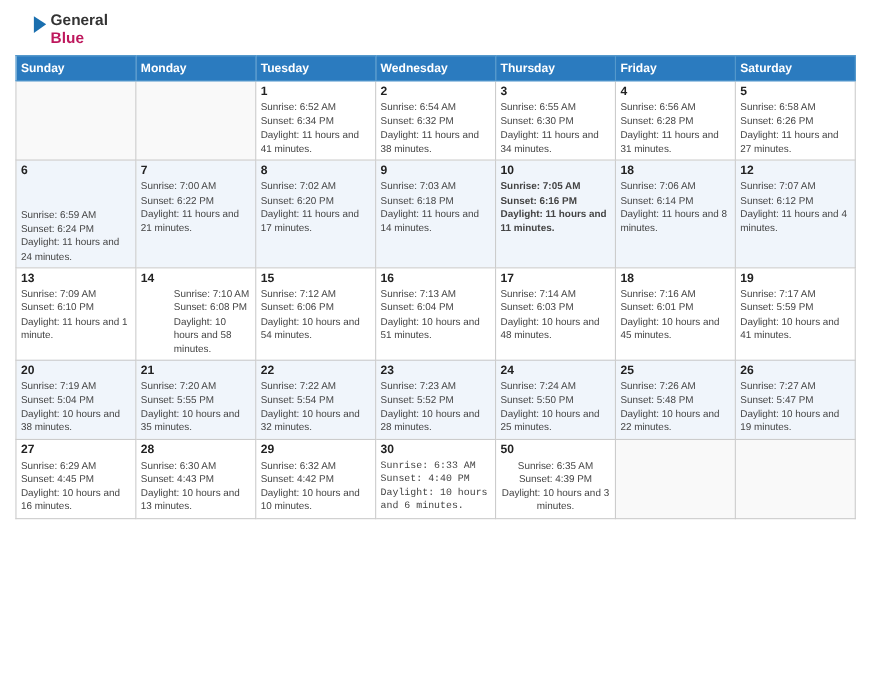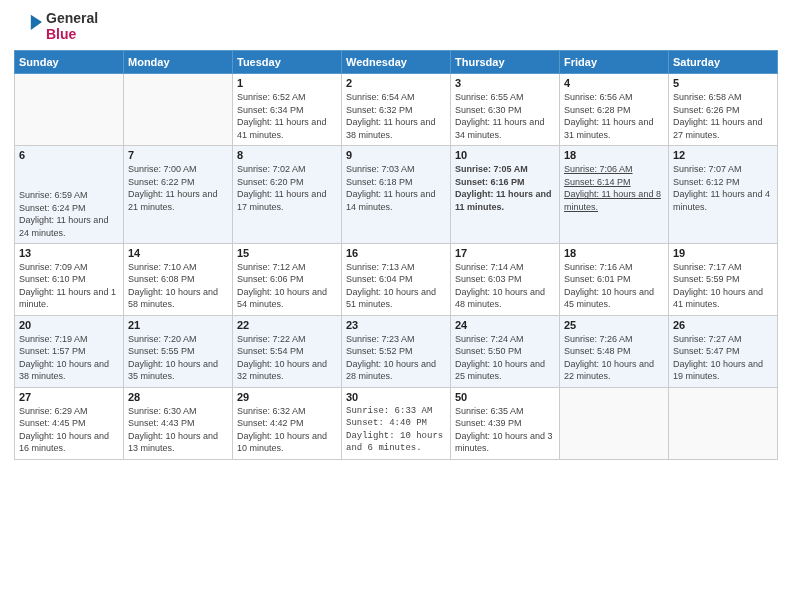--- a/index.html
+++ b/index.html
@@ -177,41 +177,41 @@
 Daylight: 11 hours and 14 minutes.</div>
           </td>
           <td>
             <span class="day-number">10</span>
             <div class="day-info" style="white-space: pre-line; font-weight: bold;">Sunrise: 7:05 AM
 Sunset: 6:16 PM
 Daylight: 11 hours and 11 minutes.</div>
           </td>
           <td>
             <span class="day-number">18</span>
-            <div class="day-info" style="white-space: pre-line; text-decoration: underline;">Sunrise: 7:06 AM
+            <div class="day-info" style="white-space: pre-line;">Sunrise: 7:06 AM
 Sunset: 6:14 PM
 Daylight: 11 hours and 8 minutes.</div>
           </td>
           <td>
             <span class="day-number">12</span>
             <div class="day-info" style="white-space: pre-line;">Sunrise: 7:07 AM
 Sunset: 6:12 PM
 Daylight: 11 hours and 4 minutes.</div>
           </td>
         </tr>
         <tr>
           <td>
             <span class="day-number">13</span>
             <div class="day-info" style="white-space: pre-line;">Sunrise: 7:09 AM
 Sunset: 6:10 PM
 Daylight: 11 hours and 1 minute.</div>
           </td>
           <td>
             <span class="day-number">14</span>
-            <div class="day-info" style="white-space: pre-line;">Sunrise: 7:10 AM
+            <div class="day-info" style="white-space: pre-line; margin-left: 30px;">Sunrise: 7:10 AM
 Sunset: 6:08 PM
 Daylight: 10 hours and 58 minutes.</div>
           </td>
           <td>
             <span class="day-number">15</span>
             <div class="day-info" style="white-space: pre-line;">Sunrise: 7:12 AM
 Sunset: 6:06 PM
 Daylight: 10 hours and 54 minutes.</div>
           </td>
           <td>
@@ -236,21 +236,21 @@
             <span class="day-number">19</span>
             <div class="day-info" style="white-space: pre-line;">Sunrise: 7:17 AM
 Sunset: 5:59 PM
 Daylight: 10 hours and 41 minutes.</div>
           </td>
         </tr>
         <tr>
           <td>
             <span class="day-number">20</span>
             <div class="day-info" style="white-space: pre-line;">Sunrise: 7:19 AM
-Sunset: 1:57 PM
+Sunset: 5:04 PM
 Daylight: 10 hours and 38 minutes.</div>
           </td>
           <td>
             <span class="day-number">21</span>
             <div class="day-info" style="white-space: pre-line;">Sunrise: 7:20 AM
 Sunset: 5:55 PM
 Daylight: 10 hours and 35 minutes.</div>
           </td>
           <td>
             <span class="day-number">22</span>
@@ -303,21 +303,21 @@
 Daylight: 10 hours and 10 minutes.</div>
           </td>
           <td>
             <span class="day-number">30</span>
             <div class="day-info" style="white-space: pre-line; font-family: Liberation Mono, monospace;">Sunrise: 6:33 AM
 Sunset: 4:40 PM
 Daylight: 10 hours and 6 minutes.</div>
           </td>
           <td>
             <span class="day-number">50</span>
-            <div class="day-info" style="white-space: pre-line;">Sunrise: 6:35 AM
+            <div class="day-info" style="white-space: pre-line; text-align: center;">Sunrise: 6:35 AM
 Sunset: 4:39 PM
 Daylight: 10 hours and 3 minutes.</div>
           </td>
           <td class="empty-cell"></td>
           <td class="empty-cell"></td>
         </tr>
       </tbody>
   </table>
 </div>
 

